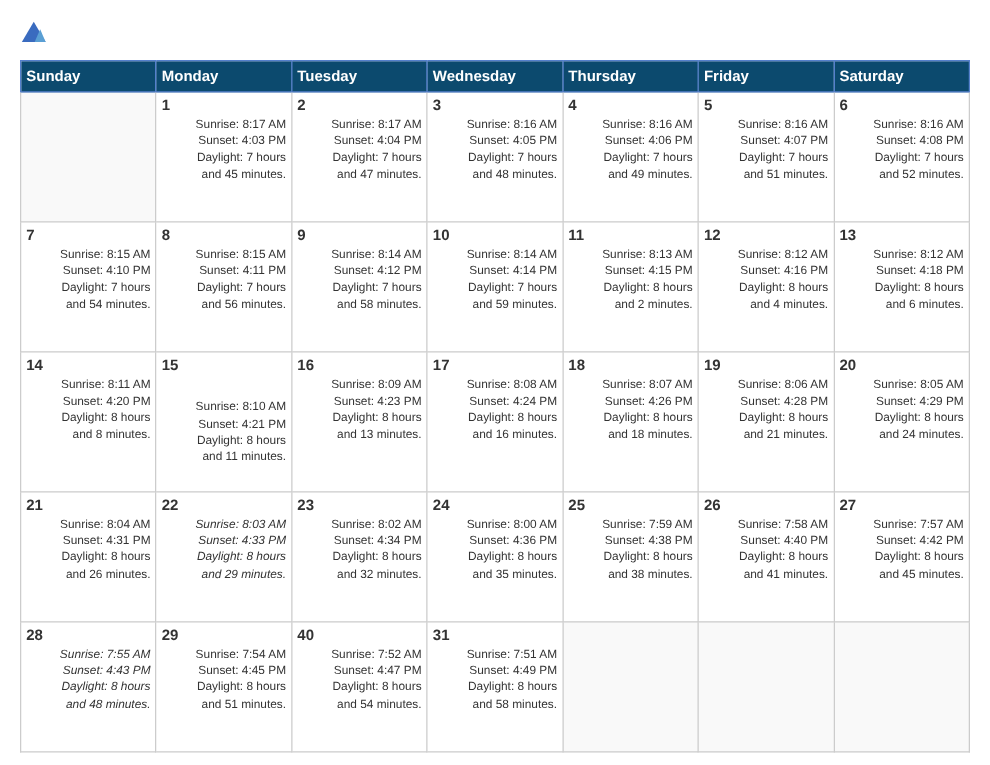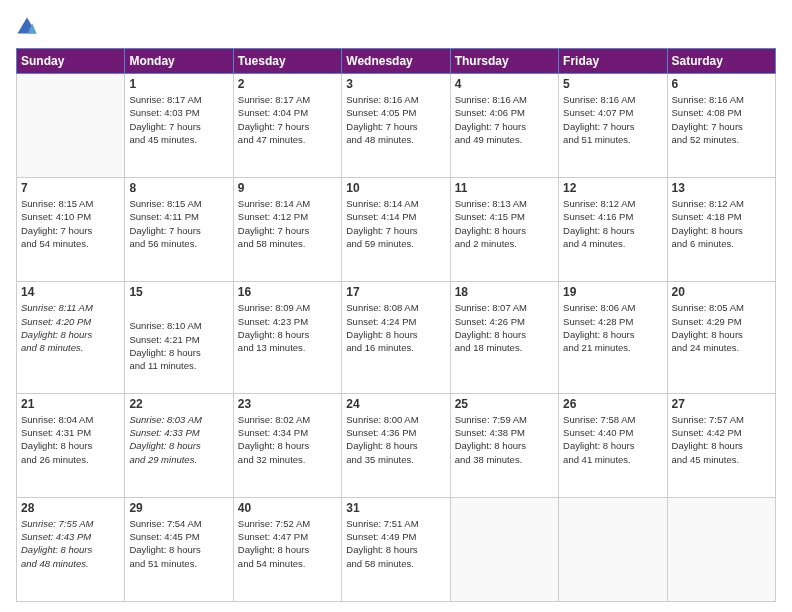--- a/index.html
+++ b/index.html
@@ -61,21 +61,21 @@
       color: #555;
     }
     .calendar {
       flex: 1;
       border: 1px solid #ccc;
       border-collapse: collapse;
       width: 100%;
       table-layout: fixed;
     }
     .calendar th {
-      background: #701a75;
+      background: #0c4a6e;
       color: #fff;
       font-size: 12px;
       font-weight: bold;
       padding: 5px 4px;
       text-align: left;
       border: 1px solid #5580cc;
     }
     .calendar td {
       border: 1px solid #ccc;
       vertical-align: top;
@@ -92,20 +92,21 @@
       font-size: 12px;
       font-weight: bold;
       color: #333;
       display: block;
       margin-bottom: 2px;
     }
     .cell-info {
       font-size: 9.5px;
       line-height: 1.4;
       color: #333;
+      text-align: right;
     }
   </style>
 </head>
 <body>
 
 <div class="page">
   <div class="header">
     <div class="logo">
       <svg class="logo-icon" viewBox="0 0 30 30">
         <polygon points="15,2 28,24 2,24" fill="#3a6bbf"></polygon>
@@ -227,21 +228,21 @@
             <span class="day-number">13</span>
             <div class="cell-info" style="white-space: pre-line;">Sunrise: 8:12 AM
 Sunset: 4:18 PM
 Daylight: 8 hours
 and 6 minutes.</div>
           </td>
         </tr>
         <tr>
           <td>
             <span class="day-number">14</span>
-            <div class="cell-info" style="white-space: pre-line; font-style: italic;">Sunrise: 8:11 AM
+            <div class="cell-info" style="white-space: pre-line;">Sunrise: 8:11 AM
 Sunset: 4:20 PM
 Daylight: 8 hours
 and 8 minutes.</div>
           </td>
           <td>
             <span class="day-number">15</span>
             <div class="cell-info" style="white-space: pre-line; margin-top: 20px;">Sunrise: 8:10 AM
 Sunset: 4:21 PM
 Daylight: 8 hours
 and 11 minutes.</div>

